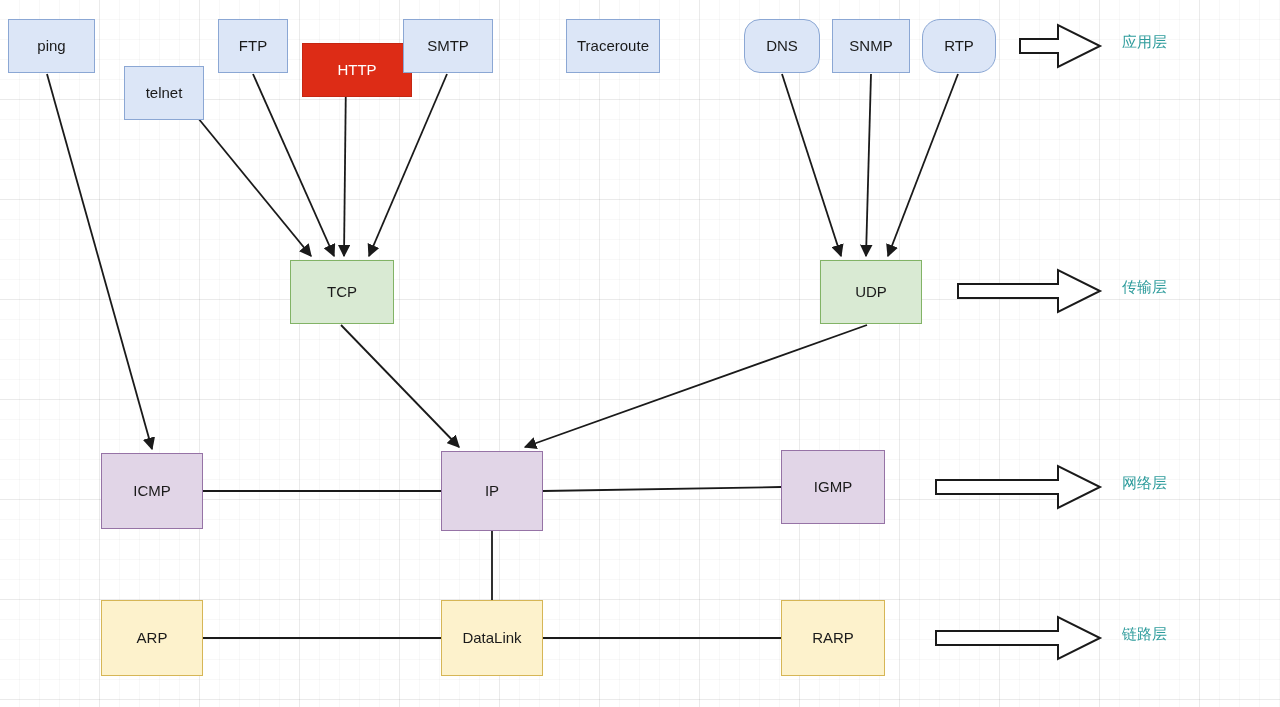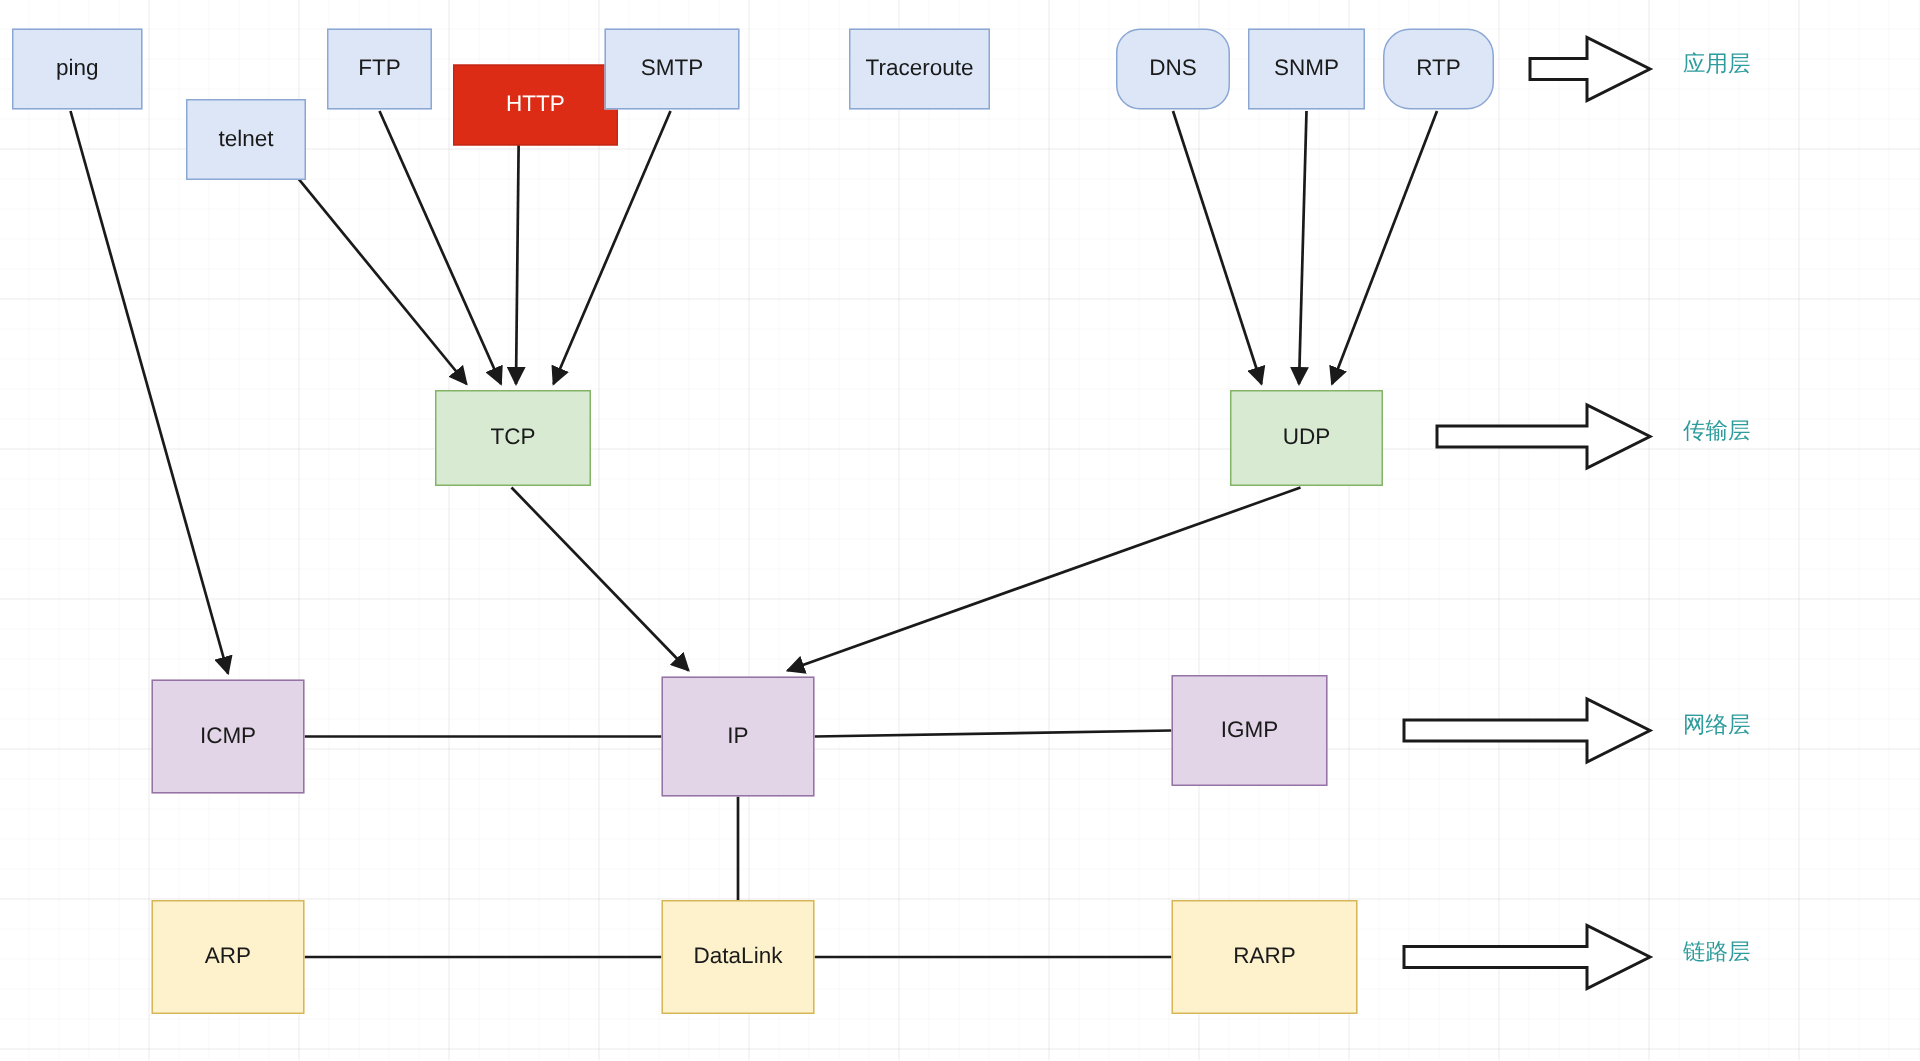--- a/index.html
+++ b/index.html
@@ -154,21 +154,21 @@
   <div class="node network" style="left: 781px; top: 450px; width: 104px; height: 74px;">
     <span>IGMP</span>
   </div>
 
   <div class="node link" style="left: 101px; top: 600px; width: 102px; height: 76px;">
     <span>ARP</span>
   </div>
   <div class="node link" style="left: 441px; top: 600px; width: 102px; height: 76px;">
     <span>DataLink</span>
   </div>
-  <div class="node link" style="left: 781px; top: 600px; width: 124px; height: 76px;">
+  <div class="node link" style="left: 781px; top: 600px; width: 104px; height: 76px;">
     <span>RARP</span>
   </div>
 
   <svg id="layer-arrows" style="position:absolute;left:0;top:0;width:1280px;height:707px;pointer-events:none;z-index:4;" viewBox="0 0 1280 707" xmlns="http://www.w3.org/2000/svg">
     <g id="layer-arrow-paths">
         <path d="M 1020 39 L 1058 39 L 1058 25 L 1100 46 L 1058 67 L 1058 53 L 1020 53 Z" fill="#ffffff" stroke="#1a1a1a" stroke-width="2" stroke-linejoin="miter"></path>
         <path d="M 958 284 L 1058 284 L 1058 270 L 1100 291 L 1058 312 L 1058 298 L 958 298 Z" fill="#ffffff" stroke="#1a1a1a" stroke-width="2" stroke-linejoin="miter"></path>
         <path d="M 936 480 L 1058 480 L 1058 466 L 1100 487 L 1058 508 L 1058 494 L 936 494 Z" fill="#ffffff" stroke="#1a1a1a" stroke-width="2" stroke-linejoin="miter"></path>
         <path d="M 936 631 L 1058 631 L 1058 617 L 1100 638 L 1058 659 L 1058 645 L 936 645 Z" fill="#ffffff" stroke="#1a1a1a" stroke-width="2" stroke-linejoin="miter"></path>
       </g>

